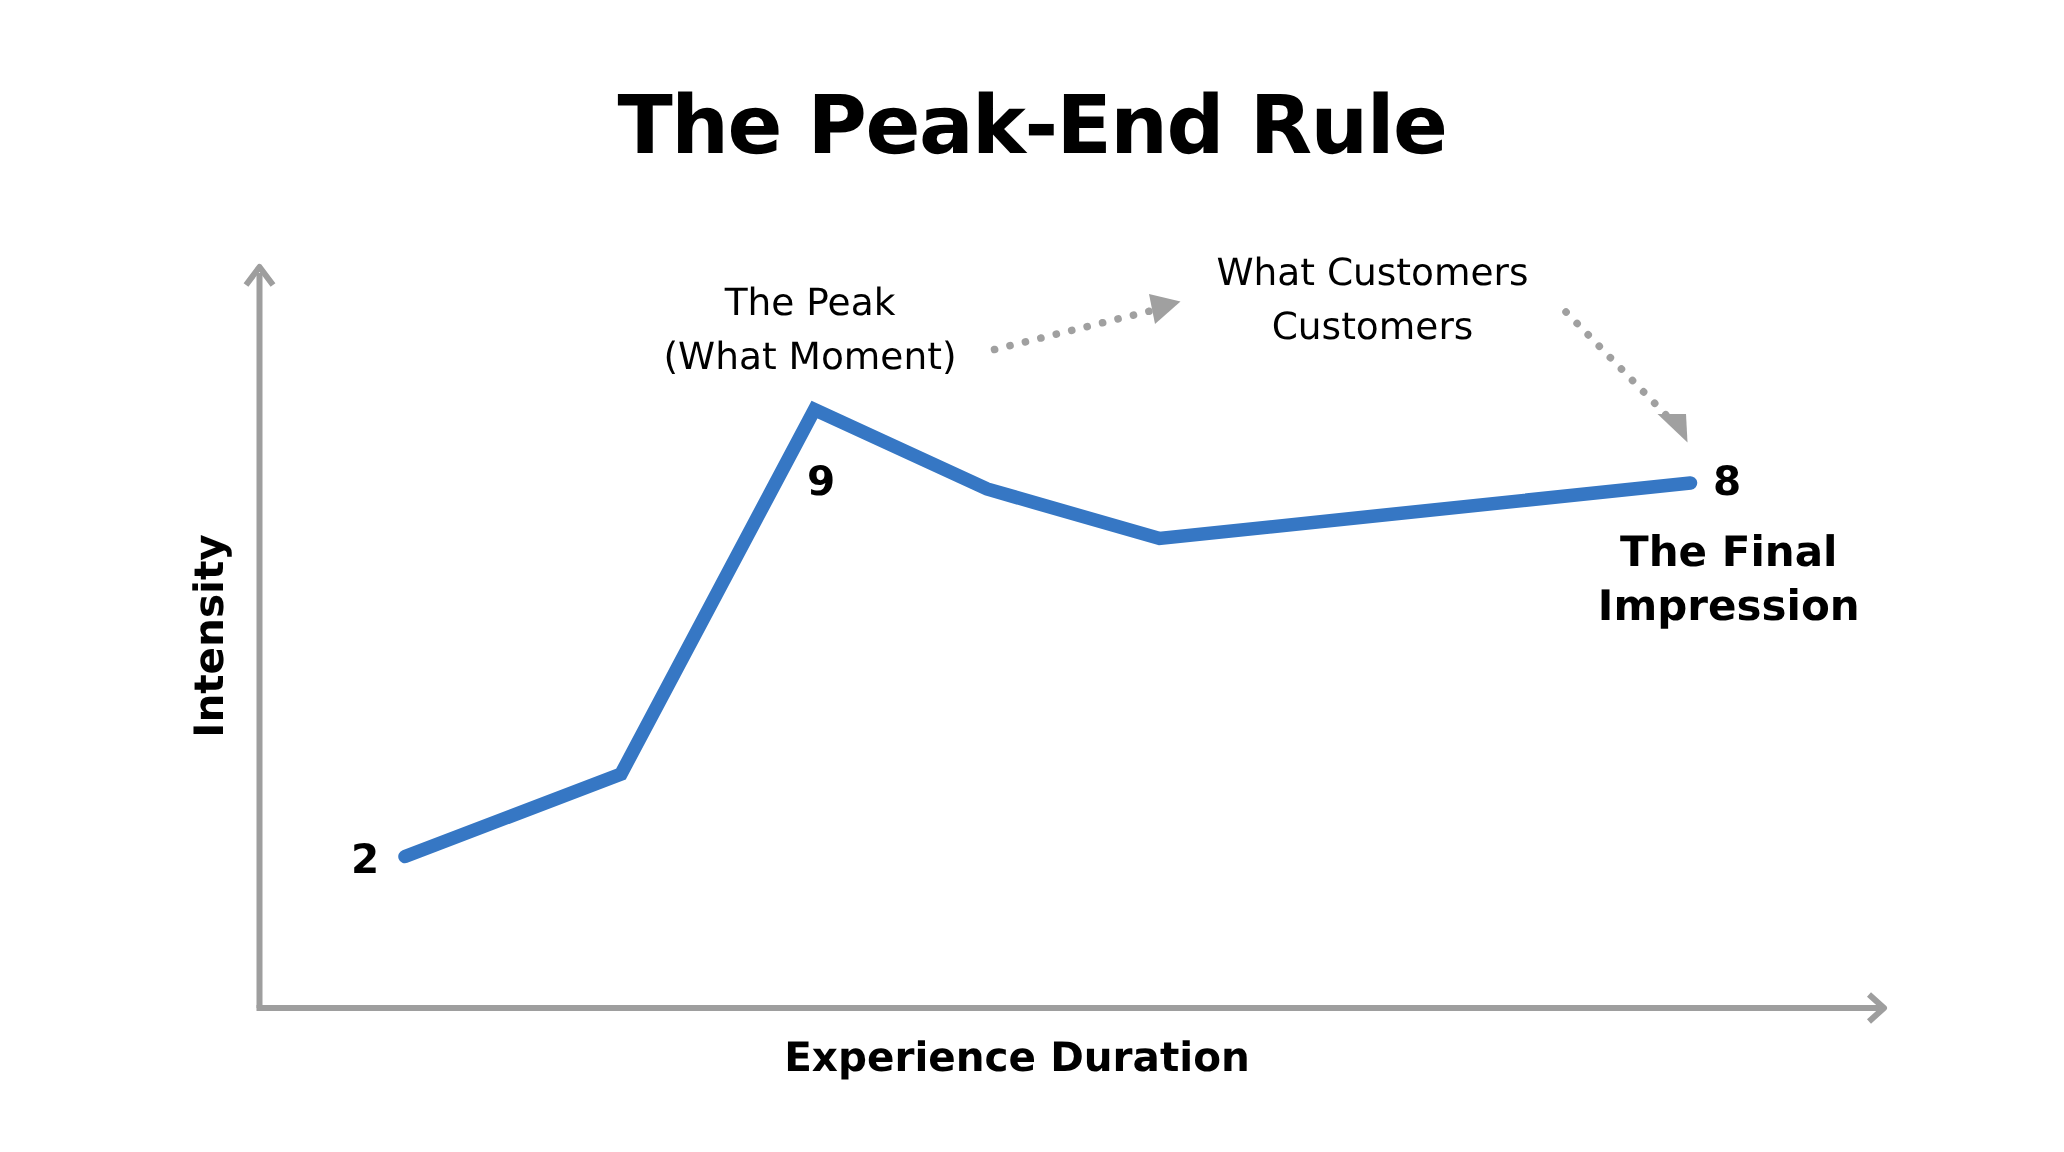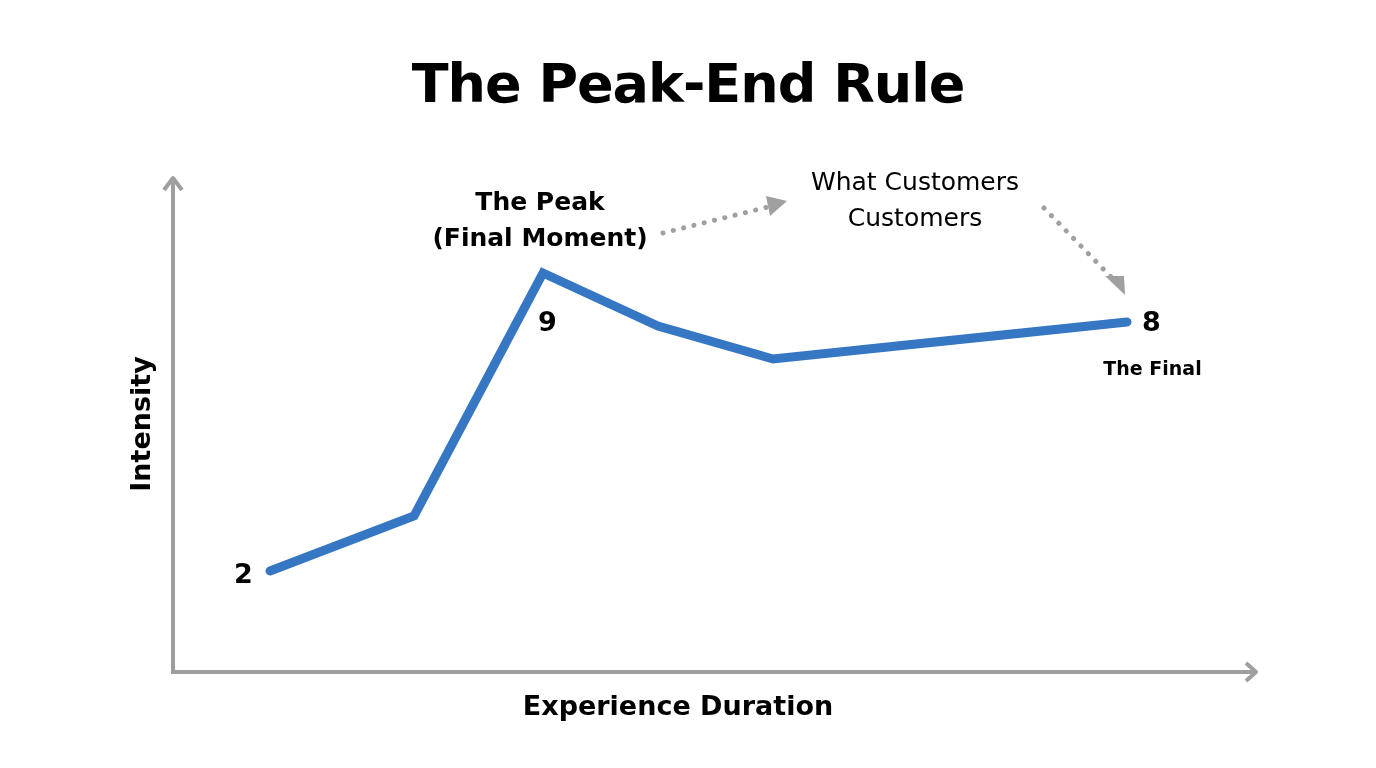--- a/index.html
+++ b/index.html
@@ -1,22 +1,22 @@
 <!DOCTYPE html>
 <html><head>
 <meta charset="utf-8">
 <style>
   html,body{margin:0;padding:0;background:#ffffff;}
   body{width:1376px;height:768px;position:relative;overflow:hidden;font-family:"DejaVu Sans","Liberation Sans",sans-serif;color:#000;}
   .abs{position:absolute;}
   #title{left:0;top:52px;width:1376px;text-align:center;font-size:54px;font-weight:bold;letter-spacing:-1px;}
   svg{position:absolute;left:0;top:0;}
-  #peak-label{left:410px;top:184px;width:260px;text-align:center;font-size:25px;font-weight:bold;line-height:36px;}
+  #peak-label{left:410px;top:184px;width:260px;text-align:center;font-size:25px;font-weight:normal;line-height:36px;}
   #remember-label{left:770px;top:164px;width:290px;text-align:center;font-size:25px;line-height:36px;}
-  #final-label{left:1050px;top:350px;width:205px;text-align:center;font-size:19px;font-weight:bold;line-height:36px;}
+  #final-label{left:1050px;top:350px;width:205px;text-align:center;font-size:28px;font-weight:bold;line-height:36px;}
   .val{font-size:27px;font-weight:bold;}
   #v-start{left:234px;top:558px;}
   #v-peak{left:538px;top:306px;}
   #v-end{left:1142px;top:306px;}
   #xlabel{left:0;top:690px;width:1356px;text-align:center;font-size:27px;font-weight:bold;}
   #ylabel{left:140px;top:424px;transform:translate(-50%,-50%) rotate(-90deg);font-size:27px;font-weight:bold;white-space:nowrap;}
 </style>
 </head>
 <body>
 
@@ -47,30 +47,31 @@
   </g>
 
   <g>
     <line x1="1044" y1="208" x2="1112" y2="278" stroke="#a0a0a0" stroke-width="5" stroke-dasharray="0.1 10.5" stroke-linecap="round"></line>
     <path d="M1108,276 L1128,295 L1127,276 Z" transform="translate(-3,0)" fill="#a0a0a0"></path>
   </g>
 </svg>
 
 <div id="peak-label" class="abs">
   <div>The Peak</div>
-  <div>(Final Moment)</div>
+  <div>(What Moment)</div>
 </div>
 
 <div id="remember-label" class="abs">
   <div>What Customers</div>
   <div>Customers</div>
 </div>
 
 <div id="final-label" class="abs">
   <div>The Final</div>
+  <div>Impression</div>
 </div>
 
 <div id="v-start" class="abs val">2</div>
 <div id="v-peak" class="abs val">9</div>
 <div id="v-end" class="abs val">8</div>
 
 <div id="xlabel" class="abs">Experience Duration</div>
 <div id="ylabel" class="abs">Intensity</div>
 
 </body></html>

